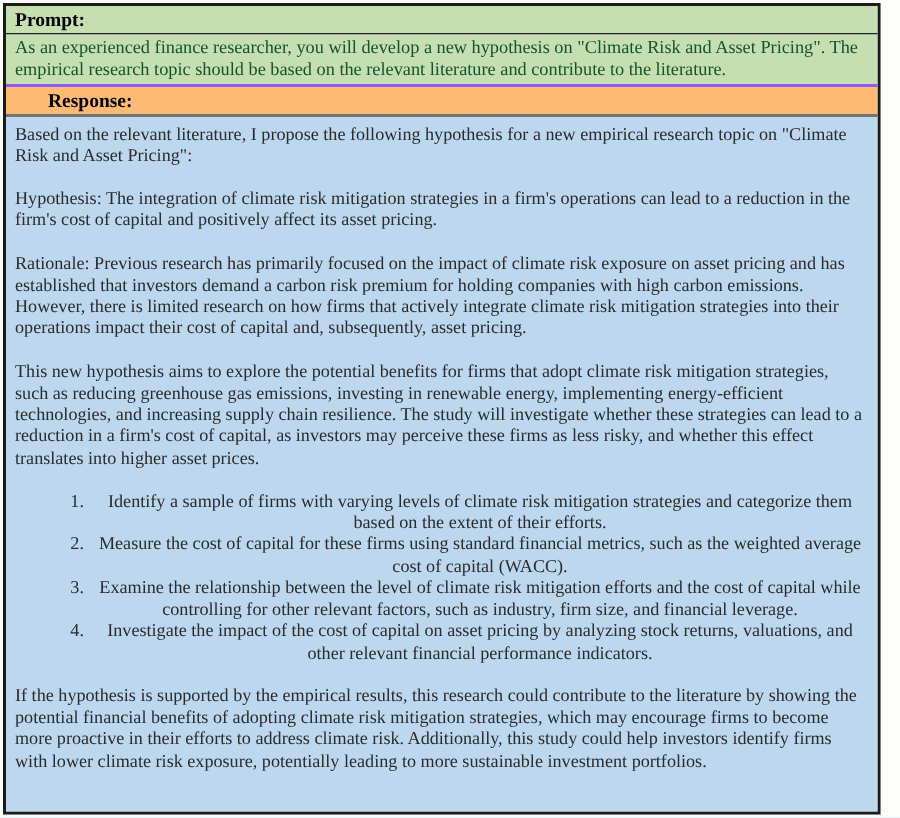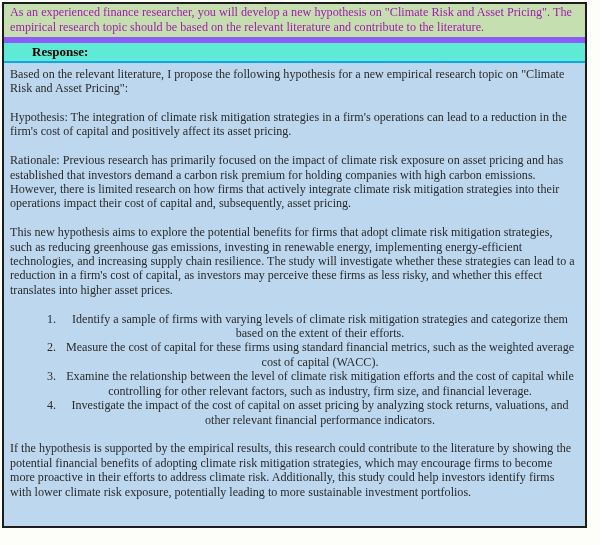--- a/index.html
+++ b/index.html
@@ -31,27 +31,27 @@
     padding: 1px 6px 2px 6px;
   }
   .hdr-prompt {
     background: #c5dfb0;
     border-bottom: 1px solid #222222;
   }
   .body-prompt {
     background: #c5dfb0;
     font-size: 12.2px;
     line-height: 14.9px;
-    color: #a21caf;
+    color: #14532d;
     padding: 1px 8px 2px 6px;
-    border-bottom: 6px solid #8b5cf6;
+    border-bottom: 2px solid #8b5cf6;
   }
   .hdr-response {
-    background: #5eead4;
-    border-bottom: 2px solid #0ea5e9;
+    background: #fdba74;
+    border-bottom: 2px solid #737373;
     padding-left: 28px;
   }
   .body-response {
     background: #bdd7ee;
     font-size: 12.1px;
     line-height: 14.4px;
     color: #2b2b2b;
     padding: 4px 9px 4px 6px;
     min-height: 463px;
   }
@@ -65,20 +65,23 @@
   .body-response ol li {
     padding-left: 5px;
   }
 </style>
 </head>
 <body>
 
 <div class="page">
   <section class="doc-table">
 
+    <div class="row hdr hdr-prompt">
+      <span>Prompt:</span>
+    </div>
 
     <div class="row body-prompt">
       <p>As an experienced finance researcher, you will develop a new hypothesis on "Climate Risk and Asset Pricing". The empirical research topic should be based on the relevant literature and contribute to the literature.</p>
     </div>
 
     <div class="row hdr hdr-response">
       <span>Response:</span>
     </div>
 
     <div class="row body-response">

